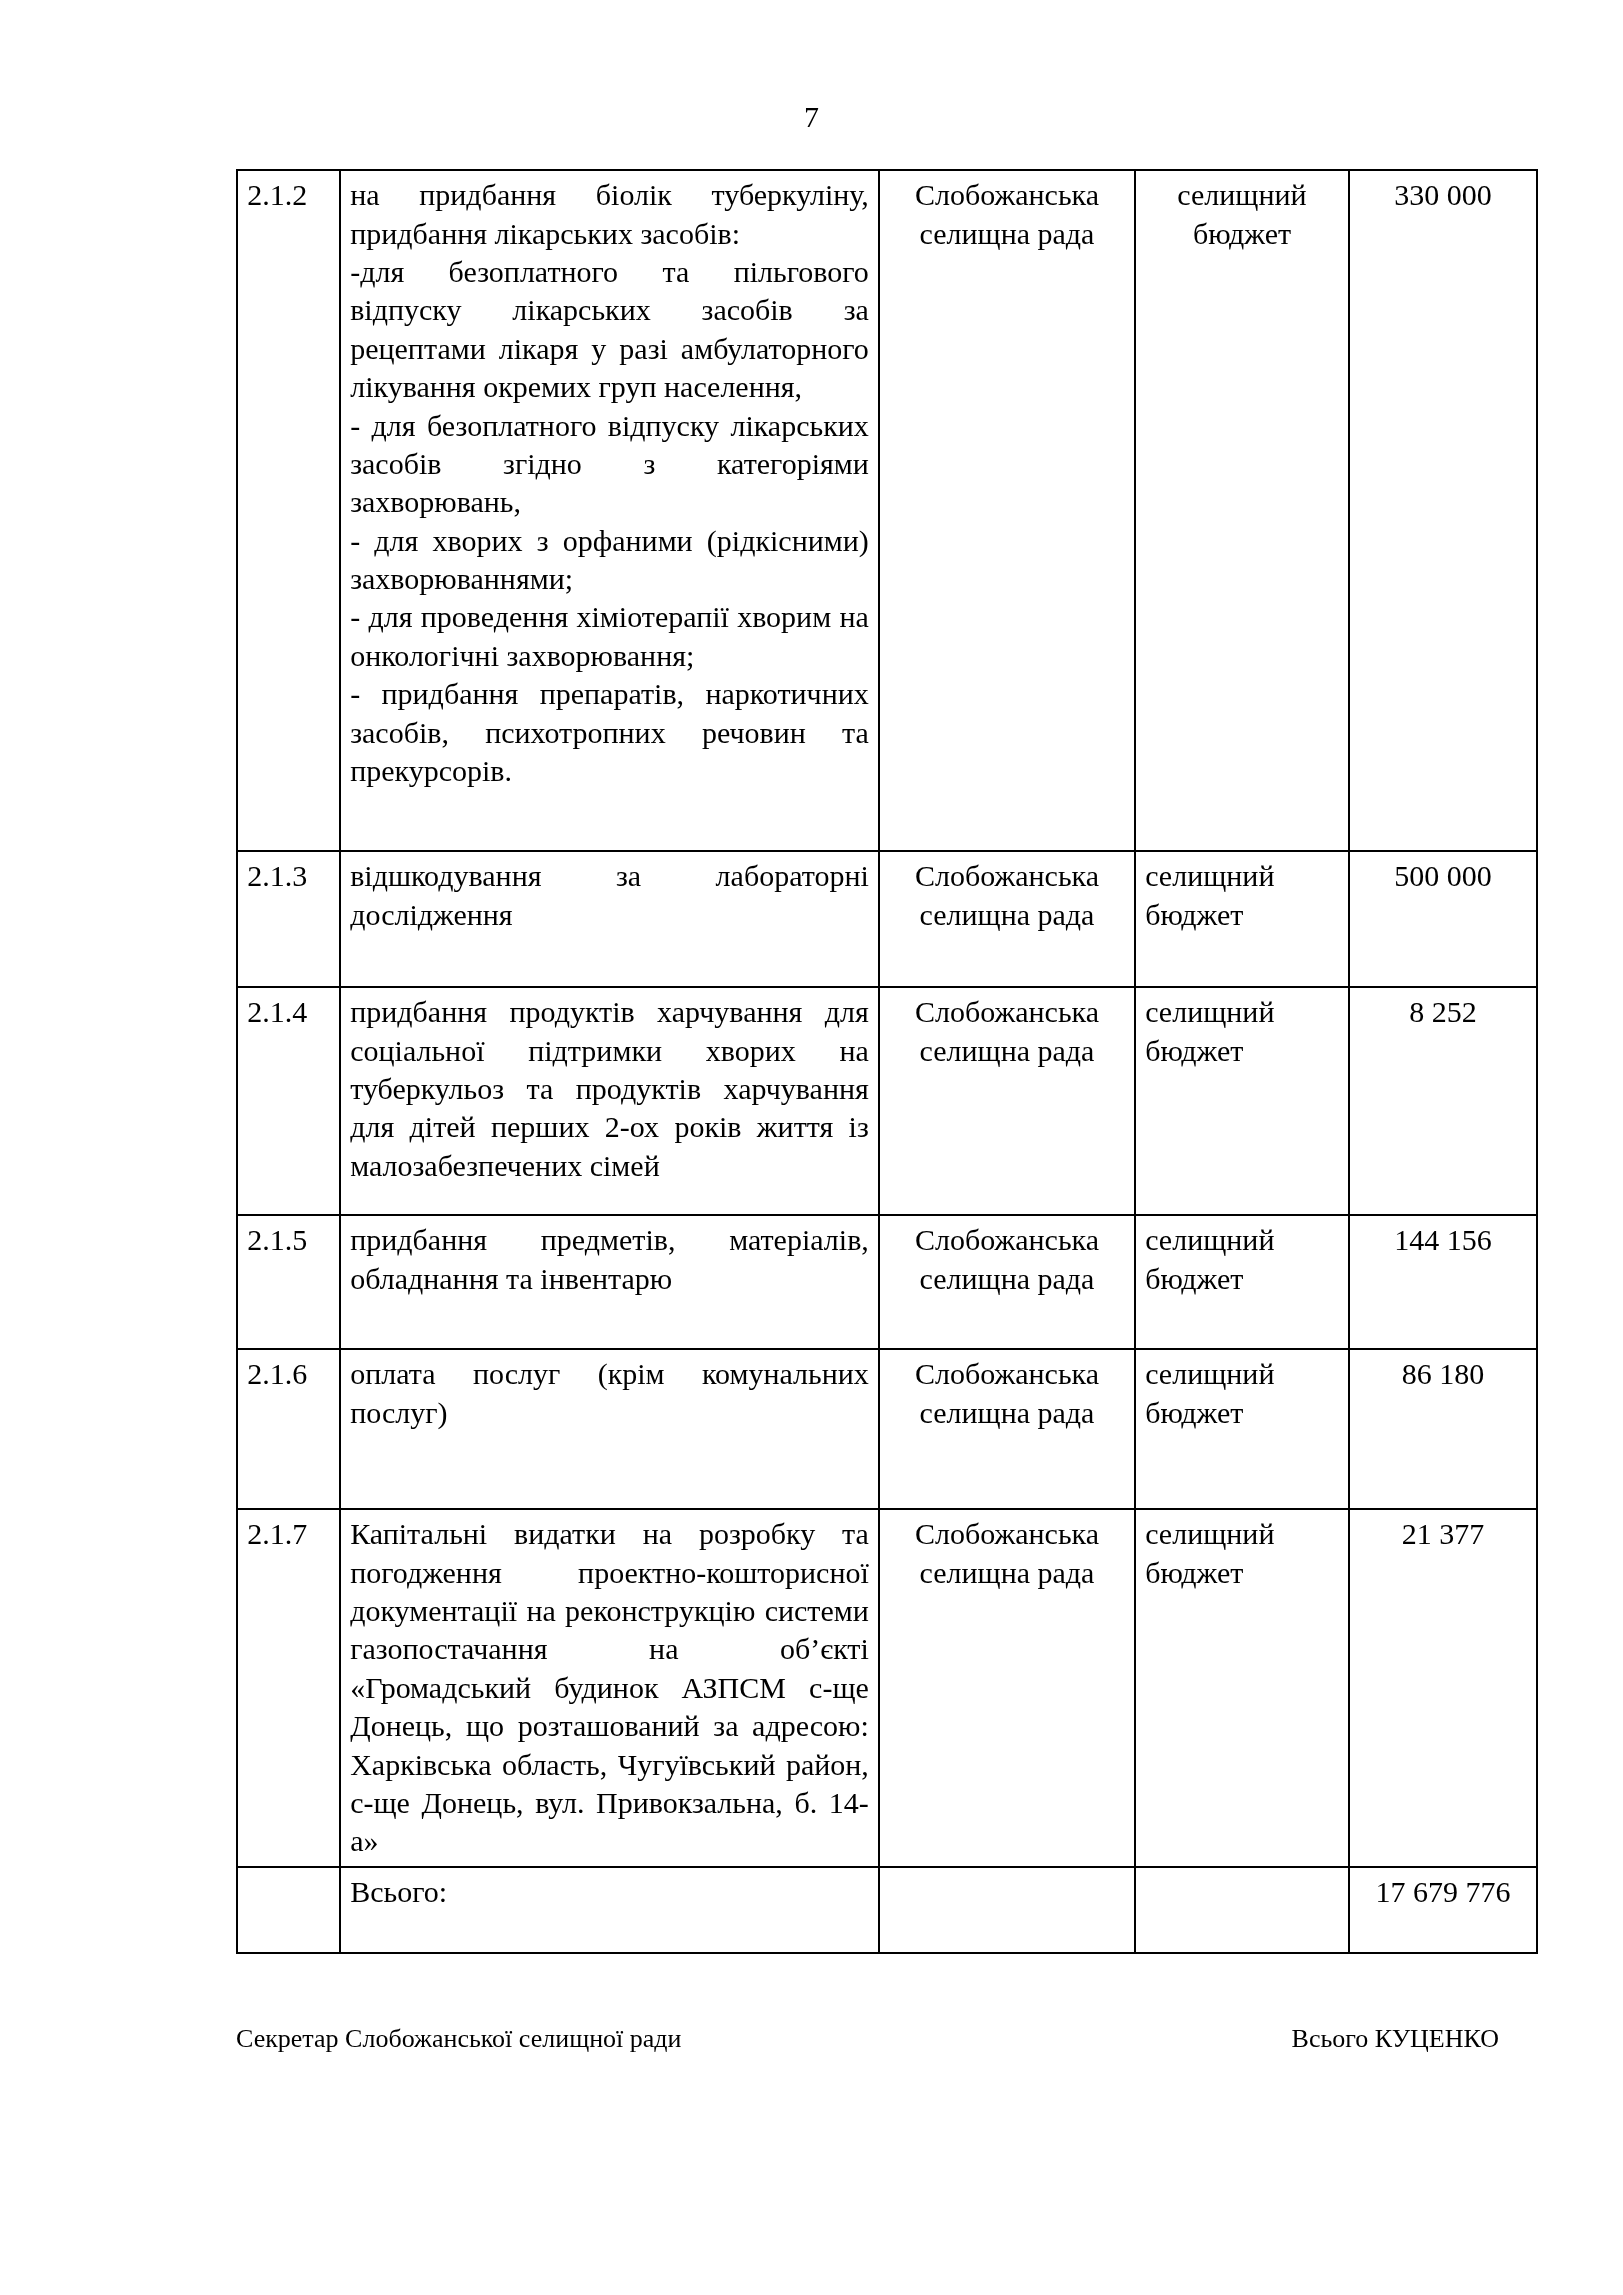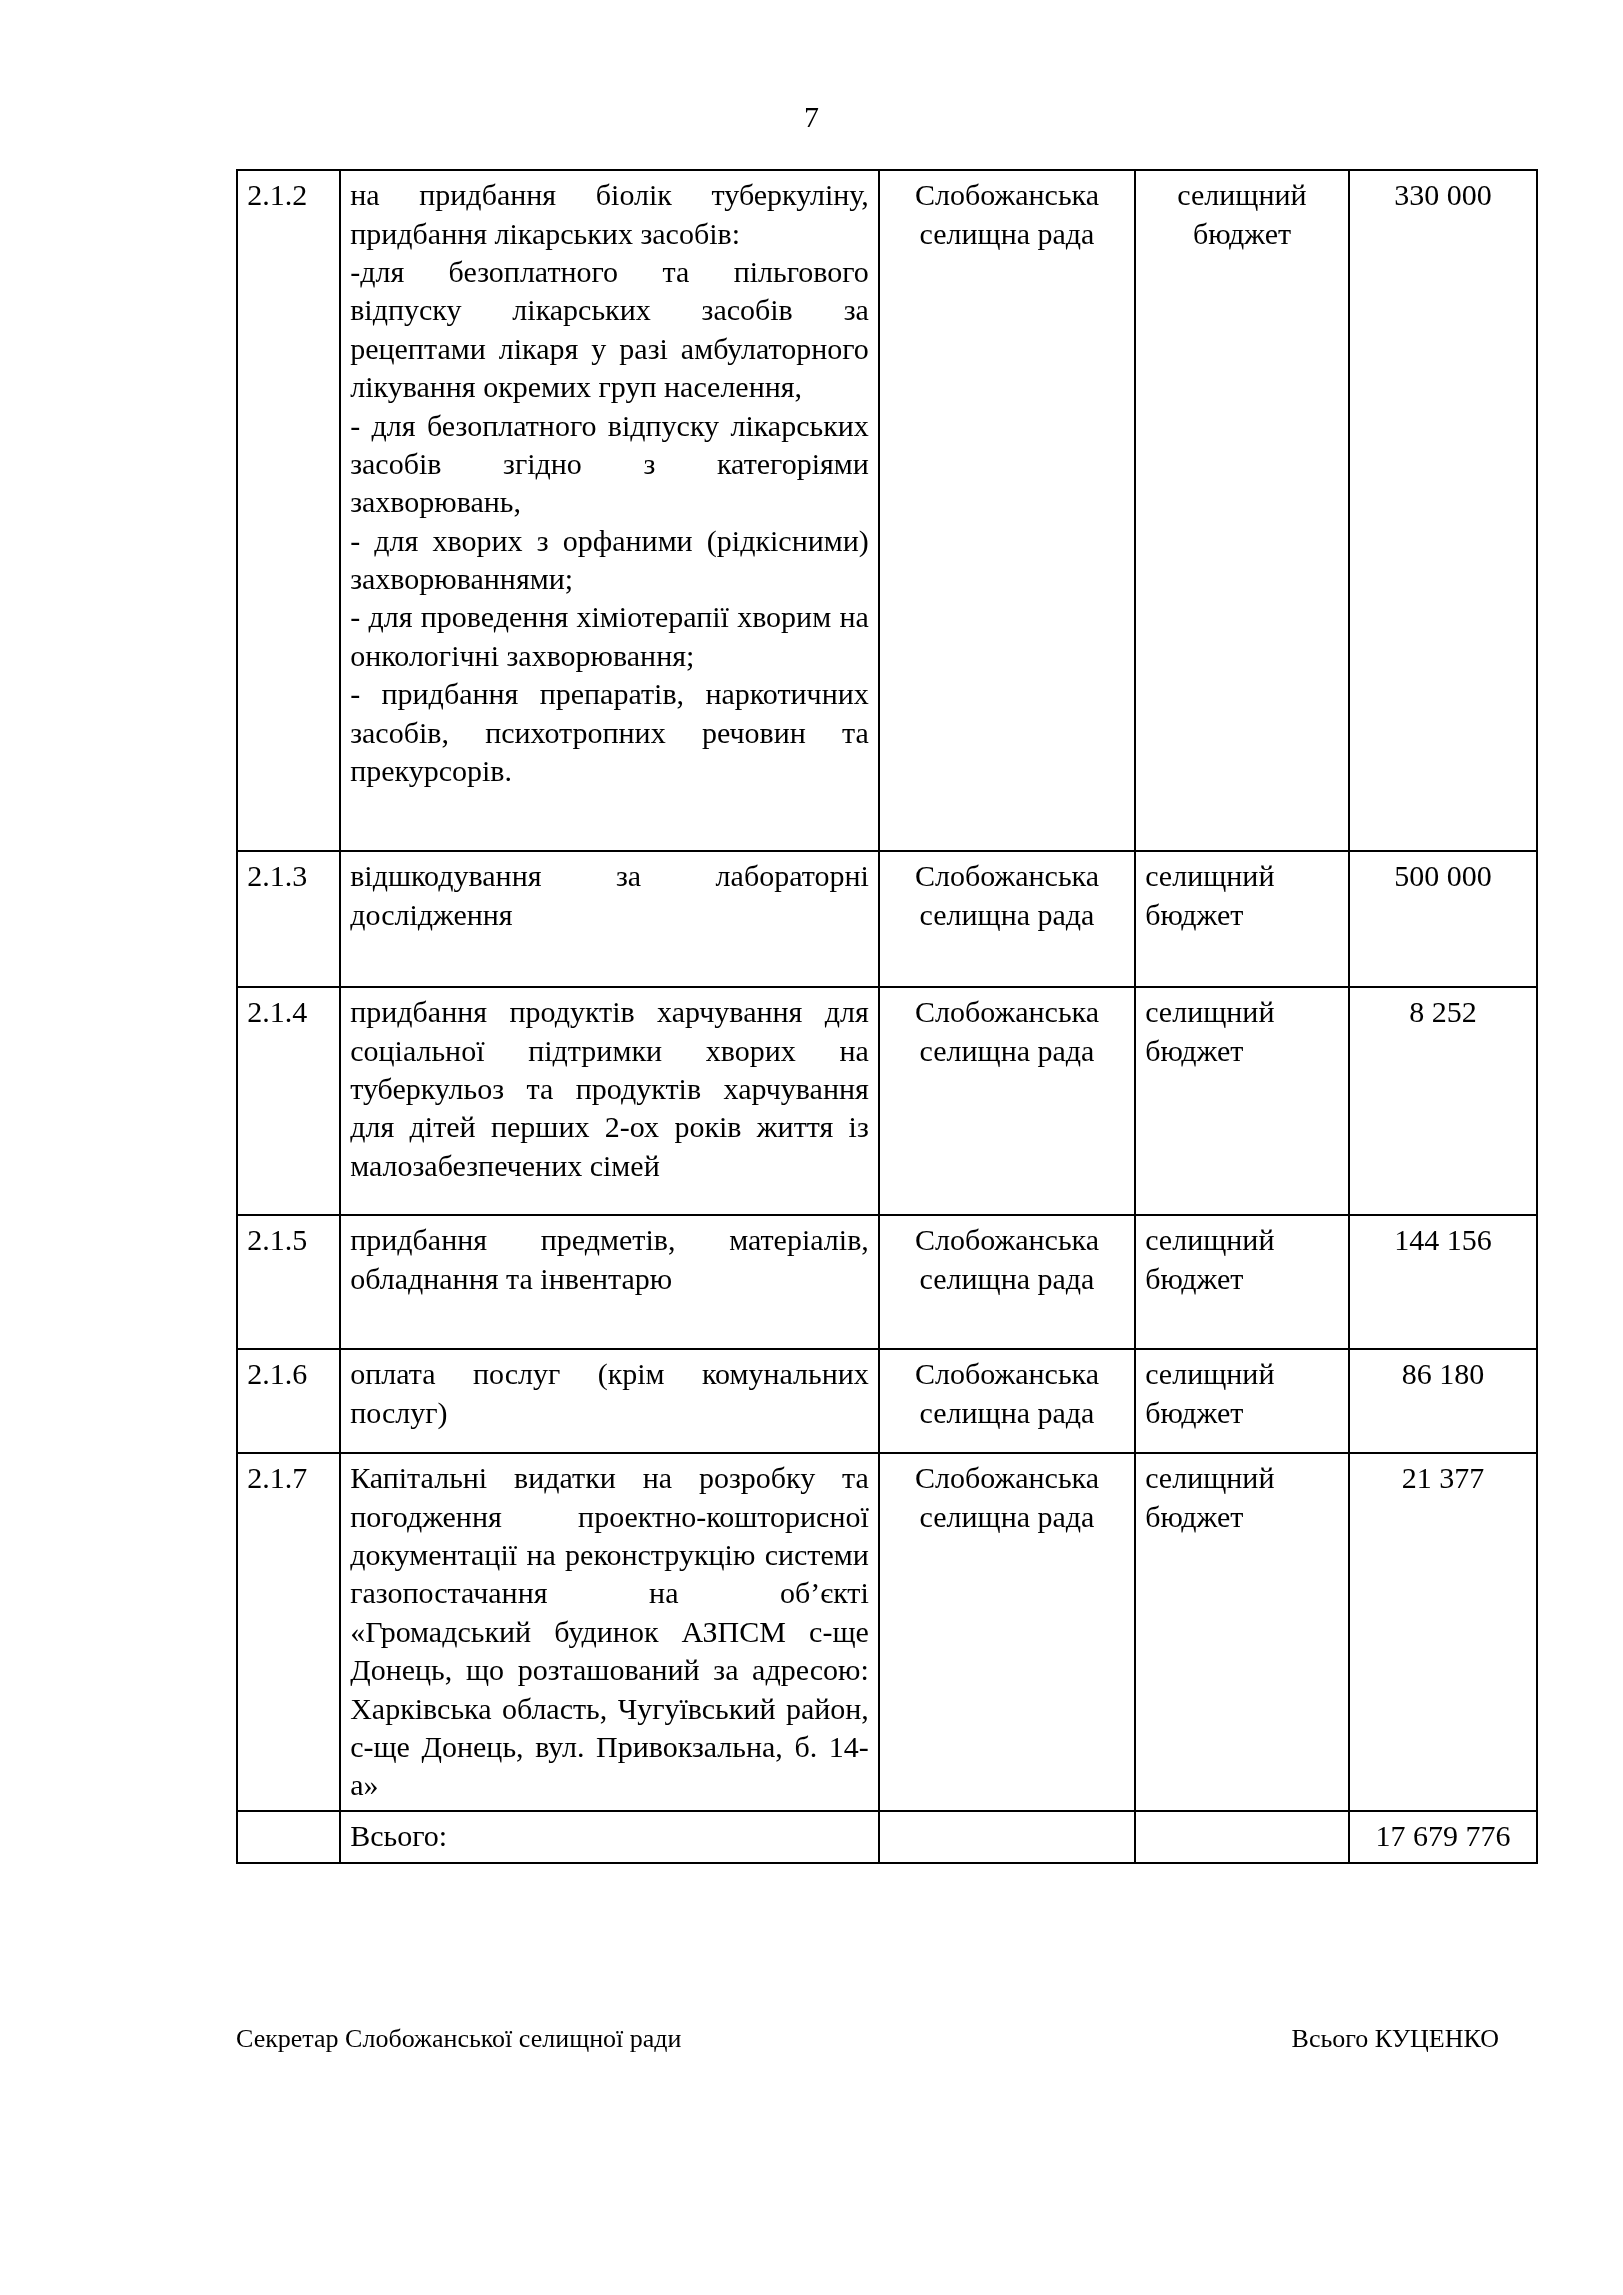--- a/index.html
+++ b/index.html
@@ -62,23 +62,23 @@
     text-align: center;
     padding-left: 9.2px;
   }
   td.col-amount {
     text-align: center;
   }
   tr.r0 { height: 681px; }
   tr.r1 { height: 136px; }
   tr.r2 { height: 228px; }
   tr.r3 { height: 134px; }
-  tr.r4 { height: 104px; }
+  tr.r4 { height: 160px; }
   tr.r5 { height: 344px; margin-top: 36px; }
-  tr.r6 { height: 52px; padding-left: 44px; }
+  tr.r6 { height: 86px; padding-left: 44px; }
   .footer {
     position: absolute;
     top: 2023px;
     left: 236px;
     width: 1263px;
     display: flex;
     justify-content: space-between;
     font-size: 26px;
     line-height: 1.25;
   }

